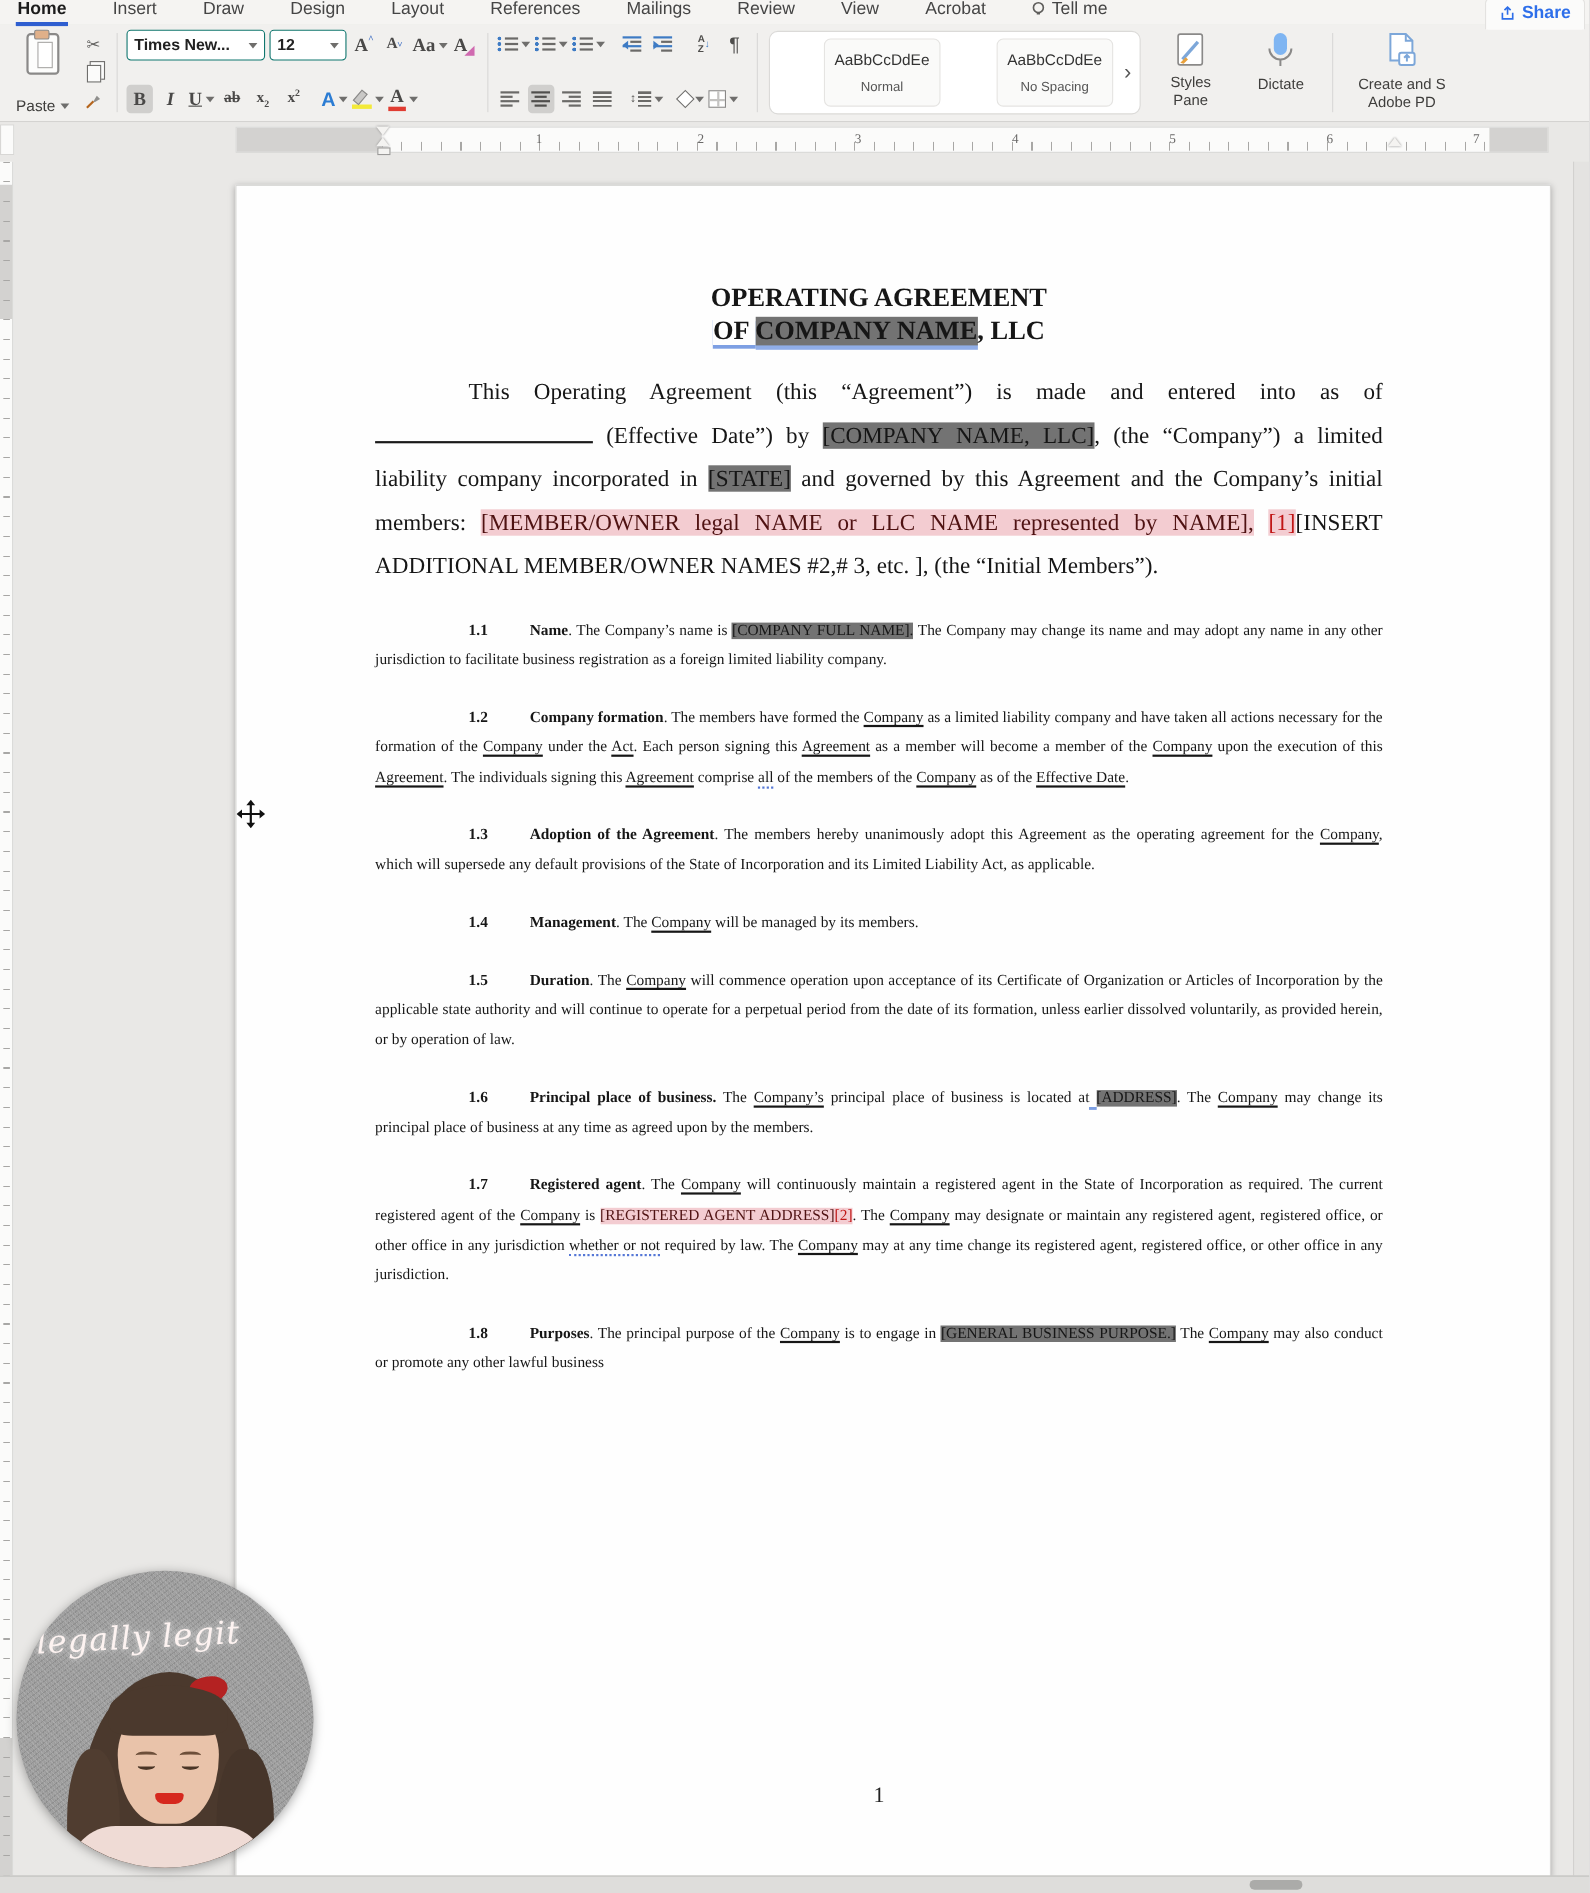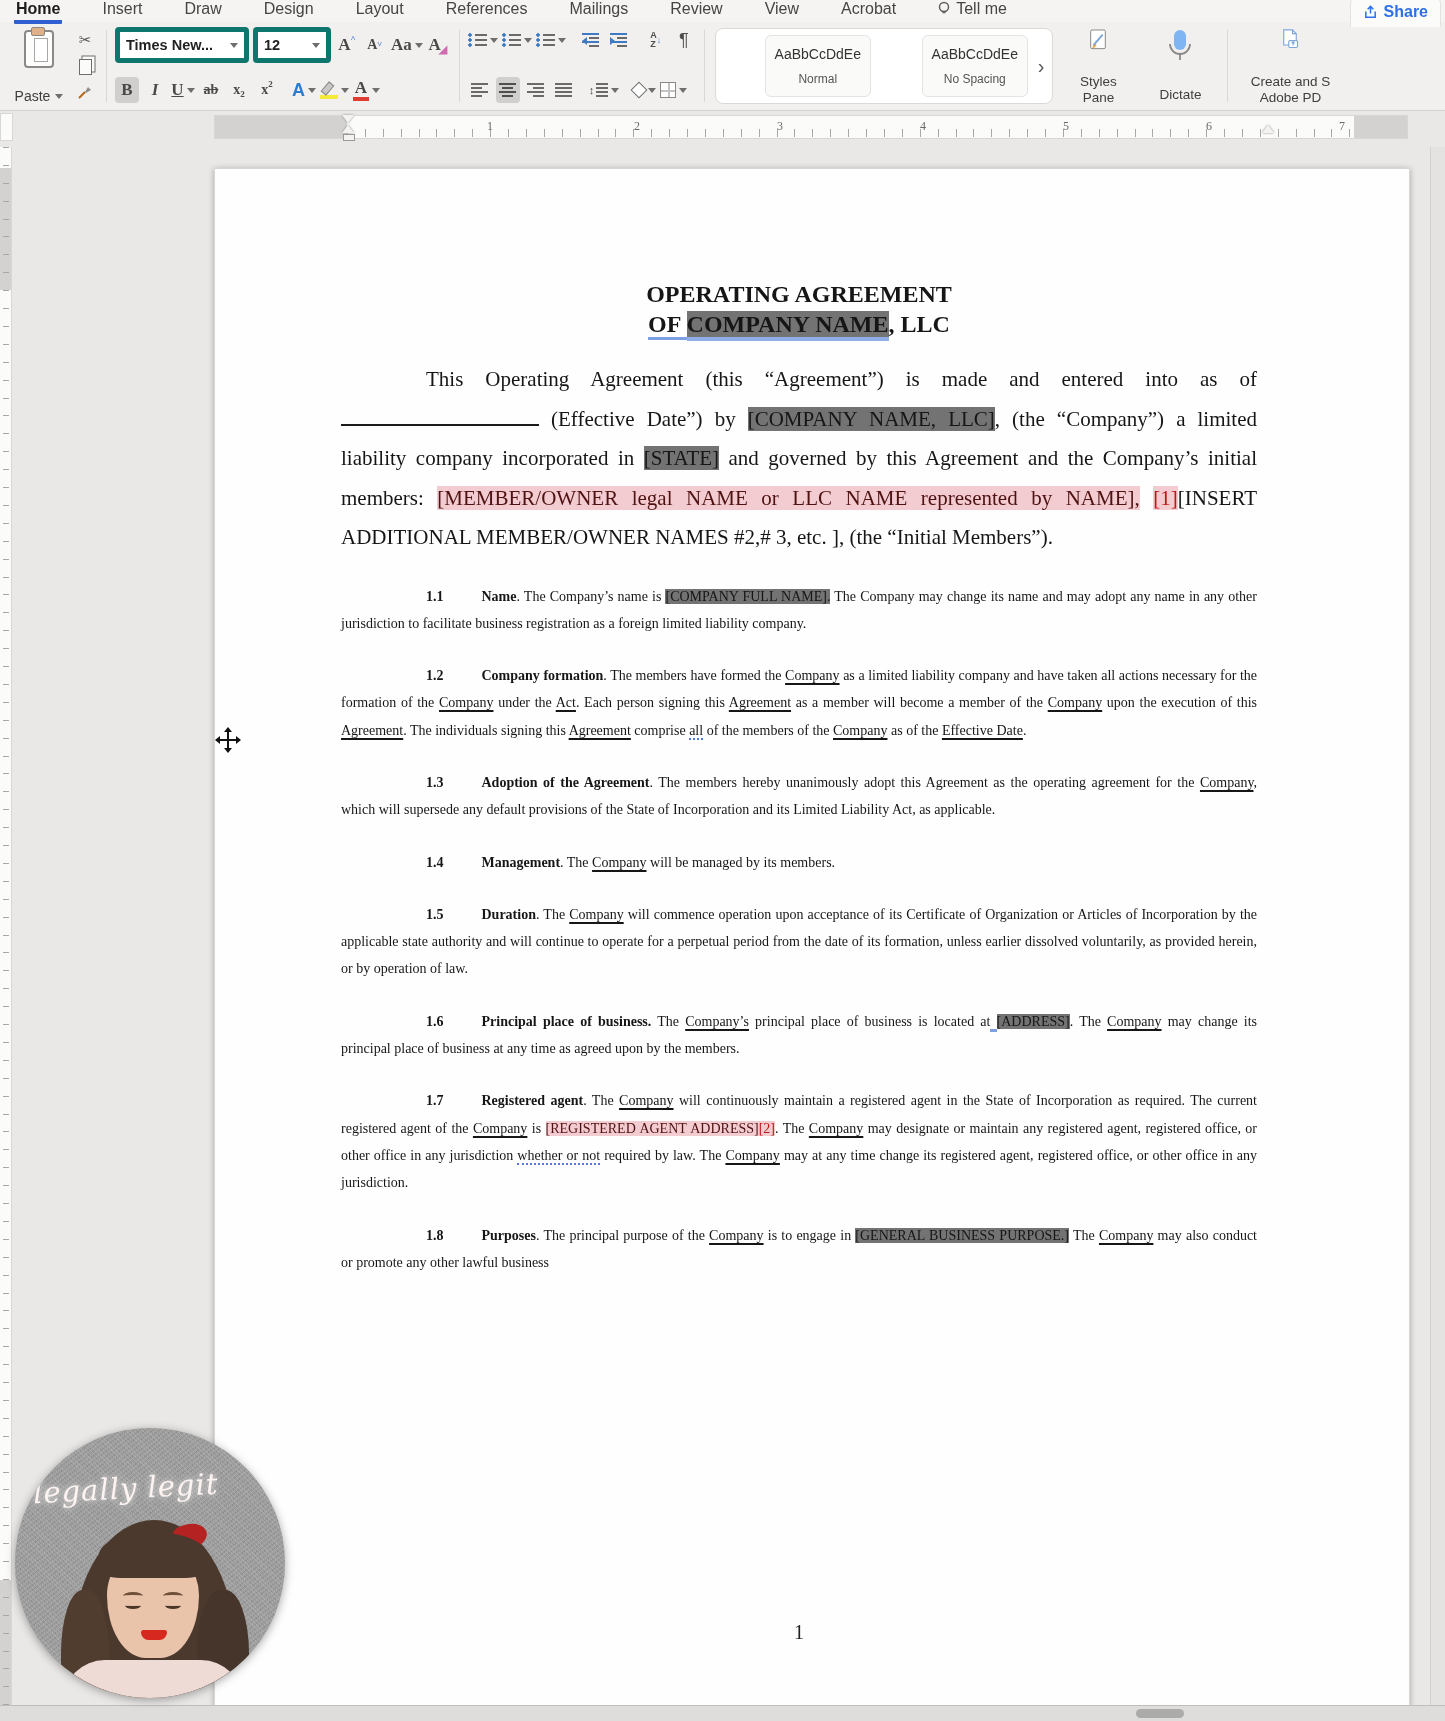--- a/index.html
+++ b/index.html
@@ -32,21 +32,21 @@
              width:58px;padding:3px 0 2px;border-radius:5px;}
   .paste-label{font-size:14px;color:#3f3e3c;display:flex;align-items:center;gap:2px;}
   .clipboard{width:26px;height:34px;border:2px solid #8a8988;border-radius:4px;position:relative;background:#fdfdfc;}
   .clipboard:before{content:"";position:absolute;left:5px;top:-5px;width:12px;height:7px;background:#e0b089;
                     border:1px solid #8a8988;border-radius:2px;}
   .clipboard:after{content:"";position:absolute;left:8px;top:6px;width:12px;height:22px;background:#fff;
                    border:1px solid #a9a8a6;}
   .mini-col{display:flex;flex-direction:column;justify-content:space-between;padding:2px 0 2px 4px;}
   .mini{width:26px;height:22px;display:flex;align-items:center;justify-content:center;color:#5f5e5c;font-size:15px;}
   .copy-ic{width:11px;height:14px;border:1.5px solid #6f6e6c;background:#fbfbfa;box-shadow:3px -3px 0 -0.5px #fbfbfa,3px -3px 0 0.5px #6f6e6c;}
-  .selbox{background:#fff;border:5px solid #0f766e;border-radius:4px;height:26px;display:flex;
+  .selbox{background:#fff;border:1px solid #0f766e;border-radius:4px;height:26px;display:flex;
           align-items:center;padding:0 6px;font-size:14.5px;color:#222;font-weight:bold;gap:4px;justify-content:space-between;}
   .glyph-btn{font-weight:bold;color:#4a4948;font-size:17px;font-family:"Liberation Serif",serif;}
   .sup{font-size:9px;position:relative;top:-6px;color:#4472c4;}
   .sub2{font-size:9px;position:relative;top:4px;}
   .A-blue{color:#2b7cd3;font-weight:bold;font-size:18px;}
   .hl-btn,.fc-btn{display:flex;flex-direction:column;align-items:center;line-height:1;}
   .hl-bar{width:18px;height:4px;background:#f3ea3a;margin-top:1px;}
   .fc-bar{width:16px;height:4px;background:#e03c31;margin-top:1px;}
   .pencil{width:14px;height:12px;position:relative;}
   .pencil:before{content:"";position:absolute;left:2px;top:0;width:5px;height:11px;background:#c9c8c6;
@@ -78,21 +78,21 @@
   .grid-ic:before{content:"";position:absolute;left:50%;top:0;bottom:0;width:1.5px;background:#c4c3c1;}
   .grid-ic:after{content:"";position:absolute;top:50%;left:0;right:0;height:1.5px;background:#c4c3c1;}
   .styles-wrap{display:flex;align-items:center;margin:6px 4px;background:#fff;border:1px solid #dbdad8;
                border-radius:8px;padding:5px 6px;gap:8px;}
   .style-card{width:104px;height:60px;background:#fafaf9;border:1px solid #e5e4e2;border-radius:6px;
               display:flex;flex-direction:column;align-items:center;justify-content:space-evenly;margin-left:43px;}
   .style-prev{font-size:14px;color:#333;}
   .style-name{font-size:12px;color:#555;}
   .chev{font-size:20px;color:#555;padding:0 2px;}
   .big-btn{display:flex;flex-direction:column;align-items:center;justify-content:flex-start;
-           padding:6px 8px 4px;gap:23px;min-width:66px;}
+           padding:6px 8px 4px;gap:5px;min-width:66px;}
   .big-btn .lbl{font-size:13.5px;color:#3f3e3c;text-align:center;line-height:1.2;}
   .ribbon-right{display:flex;}
 
   
   .ruler-row{position:absolute;top:111px;left:0;right:0;height:36px;z-index:20;}
   .ruler-corner{position:absolute;left:0;top:2px;width:11px;height:26px;background:#fbfbfa;border:1px solid #d8d7d5;}
   .hruler{position:absolute;left:214px;top:4px;width:1194px;height:24px;background:#fbfbfa;
           border:1px solid #d8d7d5;box-sizing:border-box;}
   .hruler .mzone{position:absolute;top:0;bottom:0;background:#d3d2d0;}
   .hruler .ticks{position:absolute;top:13px;height:8px;left:132px;width:1007px;
@@ -106,21 +106,21 @@
 
   .vruler{position:absolute;left:0;top:147px;width:11px;bottom:16px;background:#fbfbfa;border-right:1px solid #d8d7d5;}
   .vruler .ticks{position:absolute;left:3px;width:6px;top:0;bottom:0;
         background:repeating-linear-gradient(180deg,#a8a7a5 0 1px,transparent 1px 17.9px);}
   .vzone{position:absolute;left:0;right:0;background:#d3d2d0;}
 
   
   .vscroll{position:absolute;right:0;top:147px;width:14px;bottom:16px;background:#e4e3e1;border-left:1px solid #d2d1cf;}
   .page{position:absolute;left:214px;top:168px;width:1194px;height:1537px;background:#fefefe;
         box-shadow:0 1px 6px rgba(0,0,0,.28);border:1px solid #d8d7d5;box-sizing:content-box;}
-  .doc-text{position:absolute;left:126px;top:0;width:916px;padding-top:110px;
+  .doc-text{position:absolute;left:126px;top:0;width:916px;padding-top:87px;
             font-family:"Liberation Serif",serif;color:#161616;}
   .doc-title{font-size:24px;line-height:30px;font-weight:bold;text-align:center;margin:0;}
   .intro{font-size:21px;line-height:39.5px;text-align:justify;text-indent:85px;margin:21px 0 0;}
   .center-head{font-size:21.5px;line-height:27px;font-weight:bold;text-align:center;margin:8px 0 0;}
   .body{font-size:14px;line-height:27.3px;text-align:justify;text-indent:85px;margin:25px 0 0;}
   .page-number{position:absolute;top:1452px;left:126px;width:916px;text-align:center;
                font-family:"Liberation Serif",serif;font-size:20px;color:#222;}
 
   .seg-b{font-weight:bold;}
   .seg-u{text-decoration-thickness:2px;text-underline-offset:3px;margin-top:17px;}

